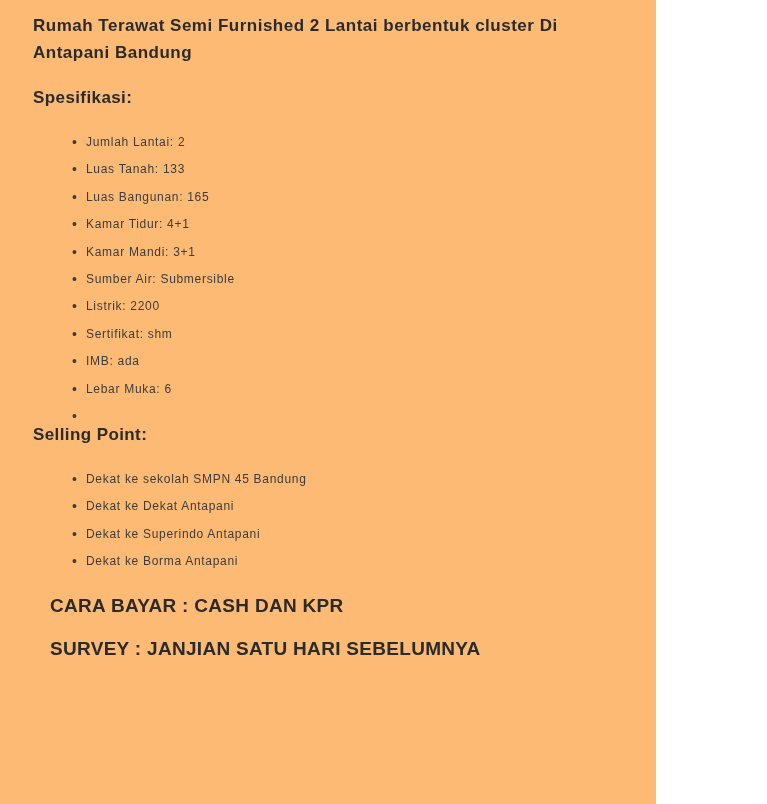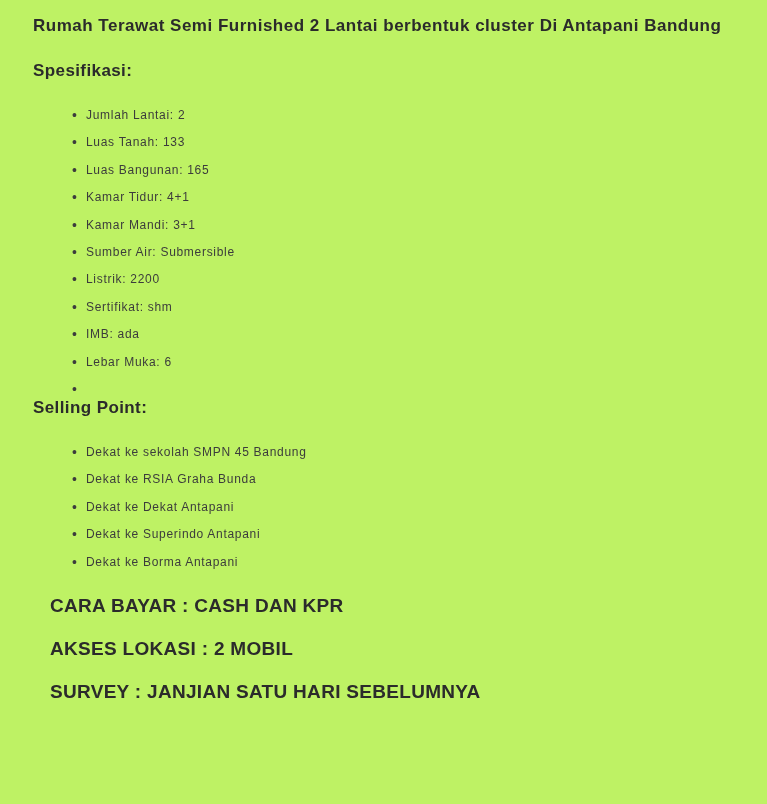--- a/index.html
+++ b/index.html
@@ -7,24 +7,24 @@
     padding: 0;
     background: #ffffff;
   }
   body {
     font-family: "Liberation Sans", sans-serif;
     color: #2e2e2e;
     width: 767px;
   }
   .doc {
     box-sizing: border-box;
-    width: 767px;
+    width: 656px;
     min-height: 804px;
     padding: 12px 33px 20px 33px;
-    background: #bef264;
+    background: #fdba74;
   }
   .title {
     margin: 0;
     max-width: 700px;
     font-size: 17px;
     font-weight: 700;
     line-height: 27px;
     letter-spacing: 0.5px;
     color: #2b2b2b;
   }
@@ -90,25 +90,23 @@
     <li><span class="bullet"></span><span>Sertifikat: shm</span></li>
     <li><span class="bullet"></span><span>IMB: ada</span></li>
     <li><span class="bullet"></span><span>Lebar Muka: 6</span></li>
     <li><span class="bullet"></span></li>
   </ul>
 
   <h2 class="section-heading">Selling Point:</h2>
 
   <ul class="bullet-list">
     <li><span class="bullet"></span><span>Dekat ke sekolah SMPN 45 Bandung</span></li>
-    <li><span class="bullet"></span><span>Dekat ke RSIA Graha Bunda</span></li>
     <li><span class="bullet"></span><span>Dekat ke Dekat Antapani</span></li>
     <li><span class="bullet"></span><span>Dekat ke Superindo Antapani</span></li>
     <li><span class="bullet"></span><span>Dekat ke Borma Antapani</span></li>
   </ul>
 
   <p class="footer-line">CARA BAYAR : CASH DAN KPR</p>
 
-  <p class="footer-line">AKSES LOKASI : 2 MOBIL</p>
 
   <p class="footer-line">SURVEY : JANJIAN SATU HARI SEBELUMNYA</p>
 
 </div>
 
 </body></html>

